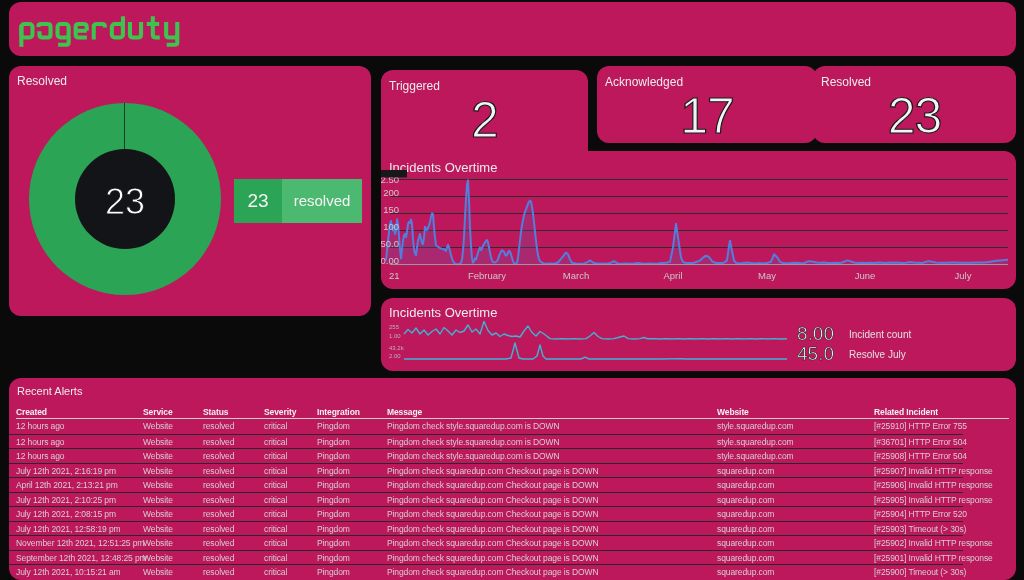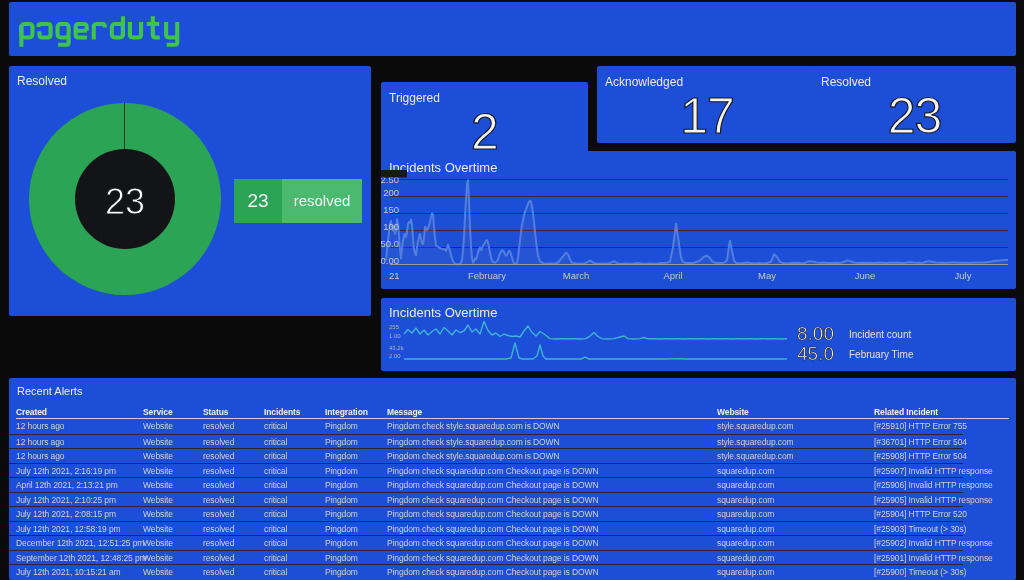--- a/index.html
+++ b/index.html
@@ -1,36 +1,36 @@
 <!DOCTYPE html>
 <html><head><meta charset="utf-8"><style>
 *{margin:0;padding:0;box-sizing:border-box}
 html,body{width:1024px;height:580px;background:#0a0a0b;font-family:"Liberation Sans",sans-serif;overflow:hidden}
-.panel{position:absolute;background:#1d4ed8;border-radius:2px}
+.panel{position:absolute;background:#be185d;border-radius:12px}
 .ptitle{position:absolute;color:#ececec;font-size:12px}
 #header{left:9px;top:2px;width:1007px;height:54px}
 #resolved{left:9px;top:66px;width:362px;height:250px}
-#card1{left:381px;top:82px;width:207px;height:100px}
+#card1{left:381px;top:70px;width:207px;height:100px}
 #card2{left:597px;top:66px;width:220px;height:77px}
 #card3{left:813px;top:66px;width:203px;height:77px}
 #chart{left:381px;top:151px;width:635px;height:138px}
 #spark{left:381px;top:298px;width:635px;height:73px}
 #table{left:9px;top:378px;width:1007px;height:202px;overflow:hidden}
 .bignum{position:absolute;left:0;width:100%;text-align:center;top:25px;line-height:50px;font-size:50px;color:#f2f3f5;letter-spacing:-1px;-webkit-text-stroke:1.2px #17181a}
 .cardt{position:absolute;left:8px;top:9px;color:#ececec;font-size:12px}
 #donut{position:absolute;left:20px;top:37px;width:192px;height:192px;border-radius:50%;background:#2ba455}
 #donuthole{position:absolute;left:66px;top:83px;width:100px;height:100px;border-radius:50%;background:#131417}
 #donutline{position:absolute;left:115px;top:37px;width:1px;height:47px;background:rgba(8,10,10,.65)}
 #donutnum{position:absolute;left:66px;top:83px;width:100px;height:100px;text-align:center;line-height:106px;font-size:36px;color:#fff;-webkit-text-stroke:0.9px #131417}
 #badge{position:absolute;left:225px;top:113px;height:44px;display:flex;color:#f4f4f4}
 #badge .b1{width:48px;background:#2ba455;text-align:center;line-height:44px;font-size:19px}
 #badge .b2{width:80px;background:#4cb970;text-align:center;line-height:44px;font-size:15px}
 .row{position:absolute;left:0;width:954px;height:15px;line-height:15px;font-size:8.5px;letter-spacing:-0.1px;color:#d2d2d2}
 .row span{position:absolute;white-space:nowrap}
-.c1{left:7px}.c2{left:134px}.c3{left:194px}.c4{left:255px}.c5{left:316px}.c6{left:378px}.c7{left:708px}.c8{left:865px}
+.c1{left:7px}.c2{left:134px}.c3{left:194px}.c4{left:255px}.c5{left:308px}.c6{left:378px}.c7{left:708px}.c8{left:865px}
 .sep{border-top:1px solid #27282b}
 .hdr{font-weight:bold;color:#f2f2f2}
 .sbig{position:absolute;left:416px;width:66px;font-size:19px;color:#f6f6f6;-webkit-text-stroke:0.6px #17181a}
 .slbl{position:absolute;left:468px;font-size:10px;color:#e2e2e2}
 </style></head>
 <body>
 <div id="header" class="panel">
     <svg width="172" height="34" viewBox="0 0 172 34" style="position:absolute;left:10px;top:12.5px">
       <g fill="none" stroke="#3ec34f" stroke-width="4.1" stroke-linejoin="round">
         <rect x="2.35" y="8.95" width="11.1" height="13.5" rx="3"></rect>
@@ -112,30 +112,30 @@
 <g fill="#b5b5b5" font-size="6" font-family="Liberation Sans">
 <text x="8" y="29" dominant-baseline="central">255</text>
 <text x="8" y="37.5" dominant-baseline="central">1.00</text>
 <text x="8" y="50" dominant-baseline="central">43.2k</text>
 <text x="8" y="57.5" dominant-baseline="central">2.00</text>
 </g>
 </svg>
   <div class="sbig" style="top:25px">8.00</div>
   <div class="slbl" style="top:31px">Incident count</div>
   <div class="sbig" style="top:45px">45.0</div>
-  <div class="slbl" style="top:51px">February Time</div>
+  <div class="slbl" style="top:51px">Resolve July</div>
 </div>
 
 <div id="table" class="panel">
   <div class="ptitle" style="left:8px;top:7px;font-size:11px">Recent Alerts</div>
   <div class="row hdr" style="top:27px">
       <span class="c1">Created</span>
       <span class="c2">Service</span>
       <span class="c3">Status</span>
-      <span class="c4">Incidents</span>
+      <span class="c4">Severity</span>
       <span class="c5">Integration</span>
       <span class="c6">Message</span>
       <span class="c7">Website</span>
       <span class="c8">Related Incident</span>
     </div>
   <div style="position:absolute;left:7px;top:40px;width:993px;border-top:1px solid #cfcfcf"></div>
   <div class="row" style="top:41.0px">
       <span class="c1">12 hours ago</span>
       <span class="c2">Website</span>
       <span class="c3">resolved</span>
@@ -209,21 +209,21 @@
       <span class="c1">July 12th 2021, 12:58:19 pm</span>
       <span class="c2">Website</span>
       <span class="c3">resolved</span>
       <span class="c4">critical</span>
       <span class="c5">Pingdom</span>
       <span class="c6">Pingdom check squaredup.com Checkout page is DOWN</span>
       <span class="c7">squaredup.com</span>
       <span class="c8">[#25903] Timeout (&gt; 30s)</span>
     </div>
 <div class="row sep" style="top:157.0px">
-      <span class="c1">December 12th 2021, 12:51:25 pm</span>
+      <span class="c1">November 12th 2021, 12:51:25 pm</span>
       <span class="c2">Website</span>
       <span class="c3">resolved</span>
       <span class="c4">critical</span>
       <span class="c5">Pingdom</span>
       <span class="c6">Pingdom check squaredup.com Checkout page is DOWN</span>
       <span class="c7">squaredup.com</span>
       <span class="c8">[#25902] Invalid HTTP response</span>
     </div>
 <div class="row sep" style="top:171.5px">
       <span class="c1">September 12th 2021, 12:48:25 pm</span>

